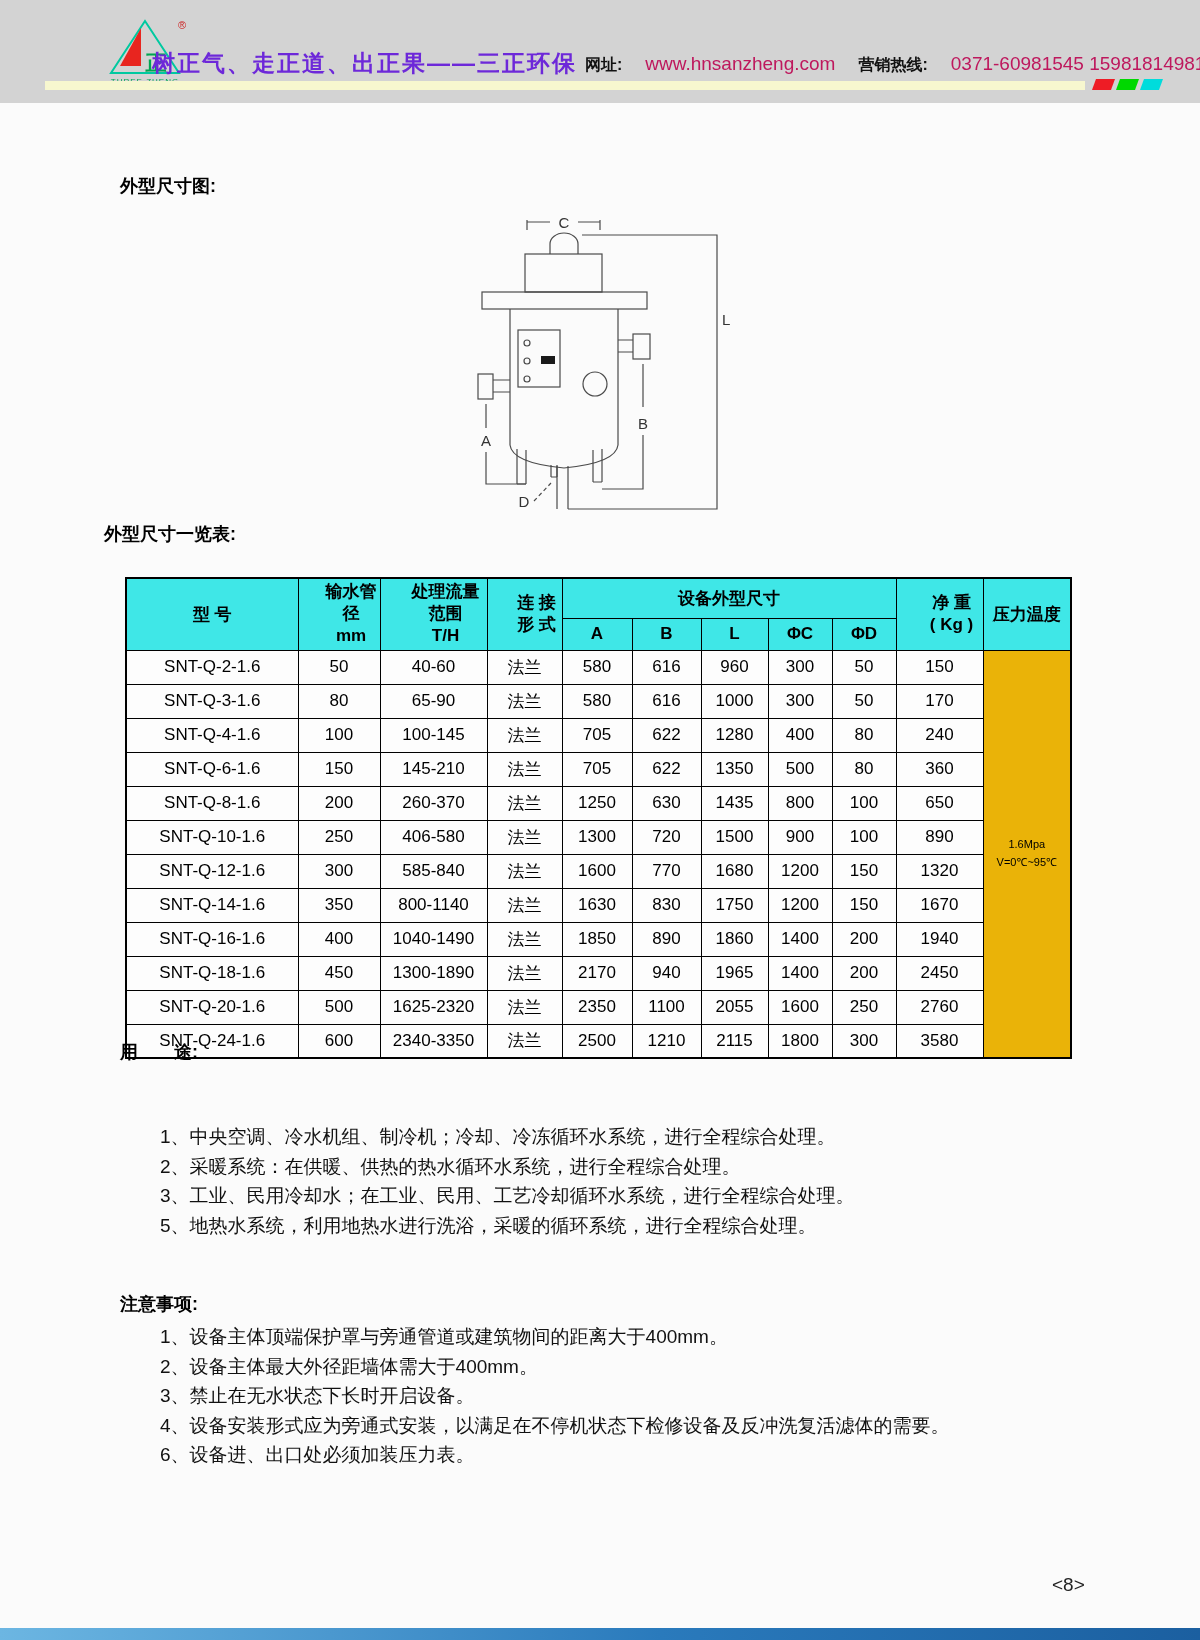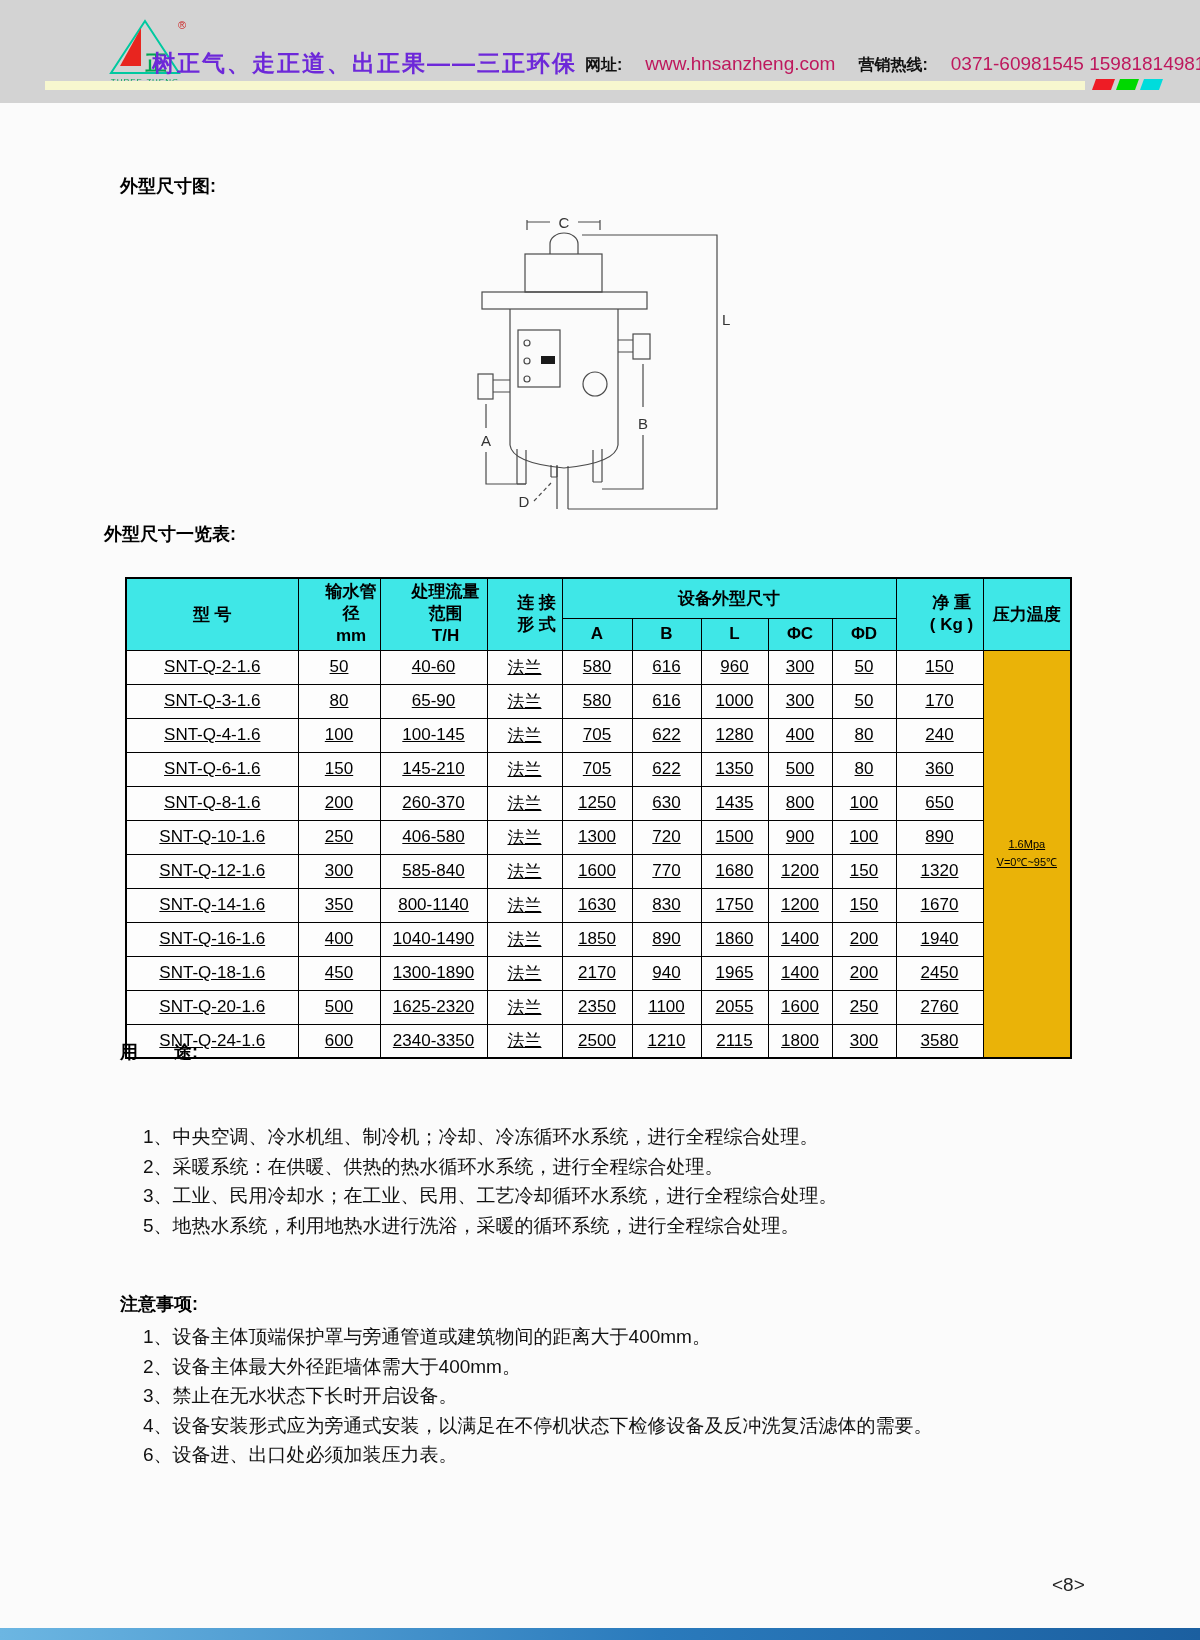--- a/index.html
+++ b/index.html
@@ -31,29 +31,29 @@
   .drawing text{font-family:"Liberation Sans",sans-serif;font-size:15px;fill:#333;}
 
   
   .spec-table{position:absolute;left:125px;top:577px;width:945px;border-collapse:collapse;
               table-layout:fixed;font-size:17px;border:2px solid #000;}
   .spec-table th,.spec-table td{border:1px solid #000;text-align:center;vertical-align:middle;
               padding:0;overflow:hidden;}
   .spec-table thead th{background:#3fe7e7;font-weight:bold;font-size:17px;}
   .spec-table thead tr:first-child{height:40px;}
   .spec-table thead tr:last-child{height:32px;}
-  .spec-table tbody tr{height:34px;background:#fdfdfd;text-decoration:underline;}
+  .spec-table tbody tr{height:34px;background:#fdfdfd;}
   .thl{display:block;line-height:1.3;padding-left:24px;}
   .pressure-cell{background:#eab308;font-size:11px;line-height:1.6;}
 
   
   .list{position:absolute;left:143px;font-size:19px;color:#111;}
   #usage-list{top:1122px;}
   #notes-list{top:1322px;}
-  .list-item{line-height:29.5px;white-space:nowrap;}
+  .list-item{line-height:29.5px;white-space:nowrap;margin-left:17px;}
 
   
   .page-number{position:absolute;left:1052px;top:1574px;font-size:19px;color:#222;}
   .bottom-bar{position:absolute;left:0;bottom:0;width:1200px;height:12px;
               background:linear-gradient(90deg,#6cb6e2 0%,#2a7abc 55%,#1b5fa0 100%);}
 </style>
 </head>
 <body>
 
 <div class="page">

